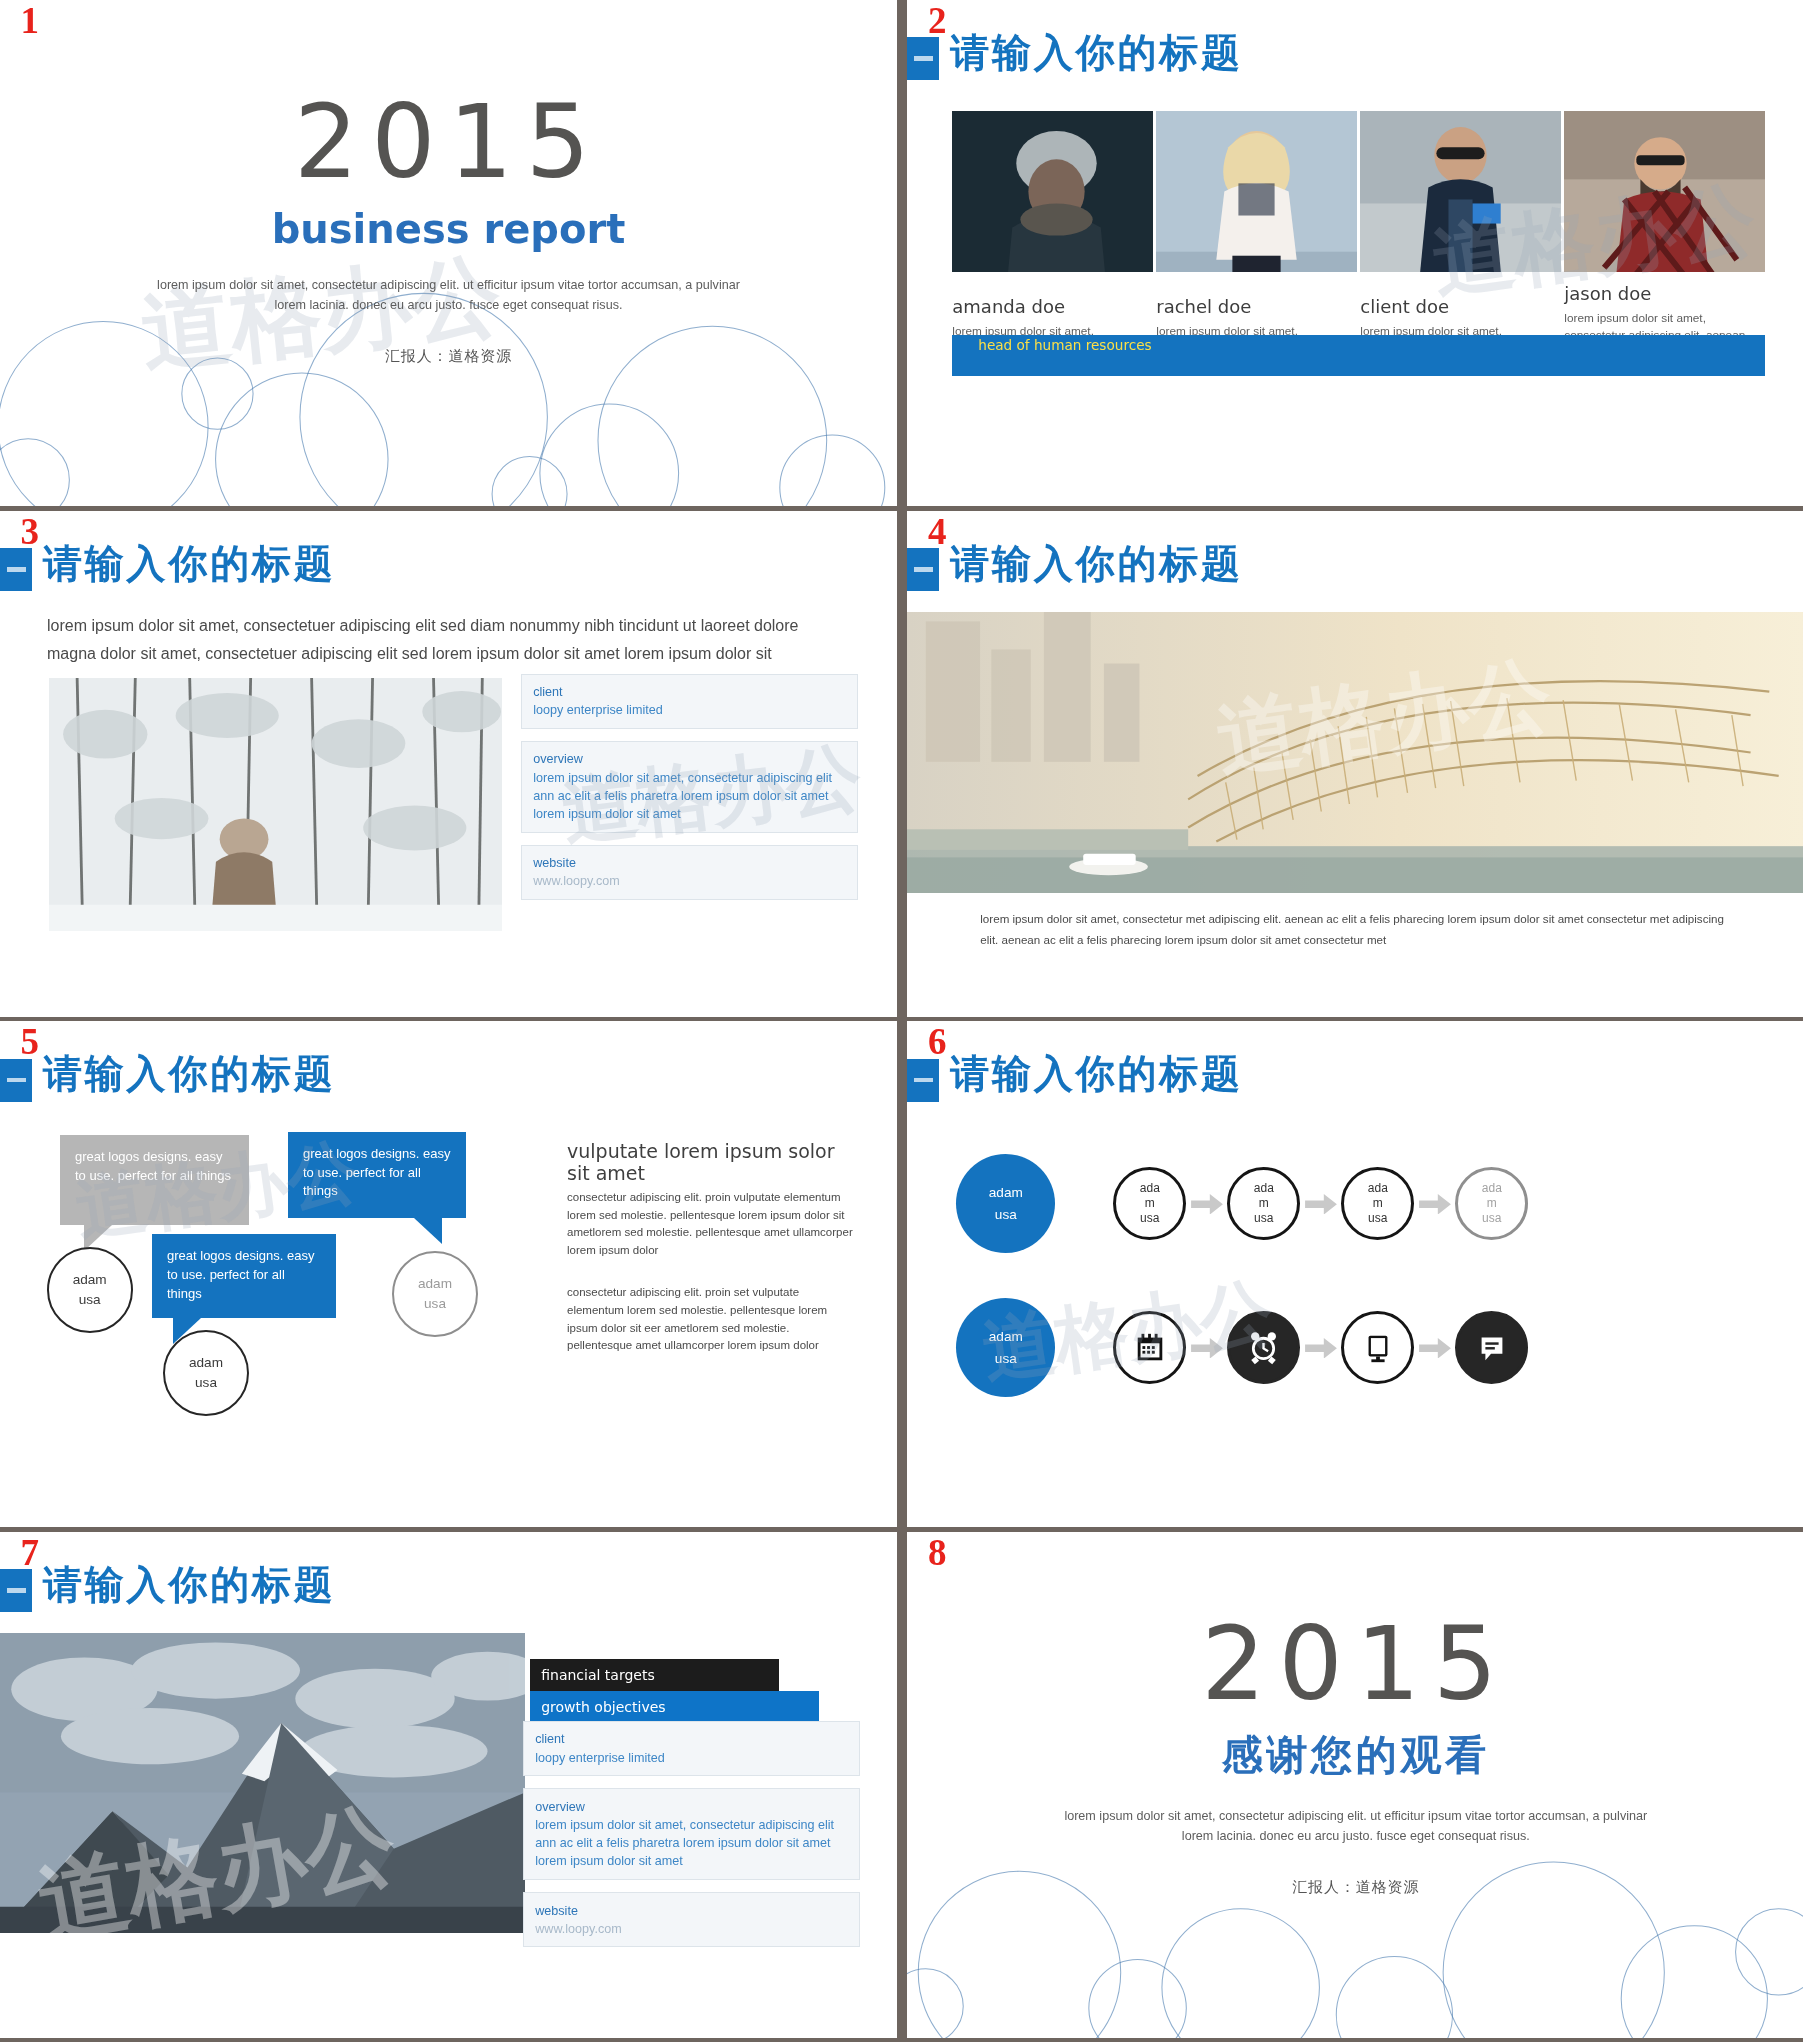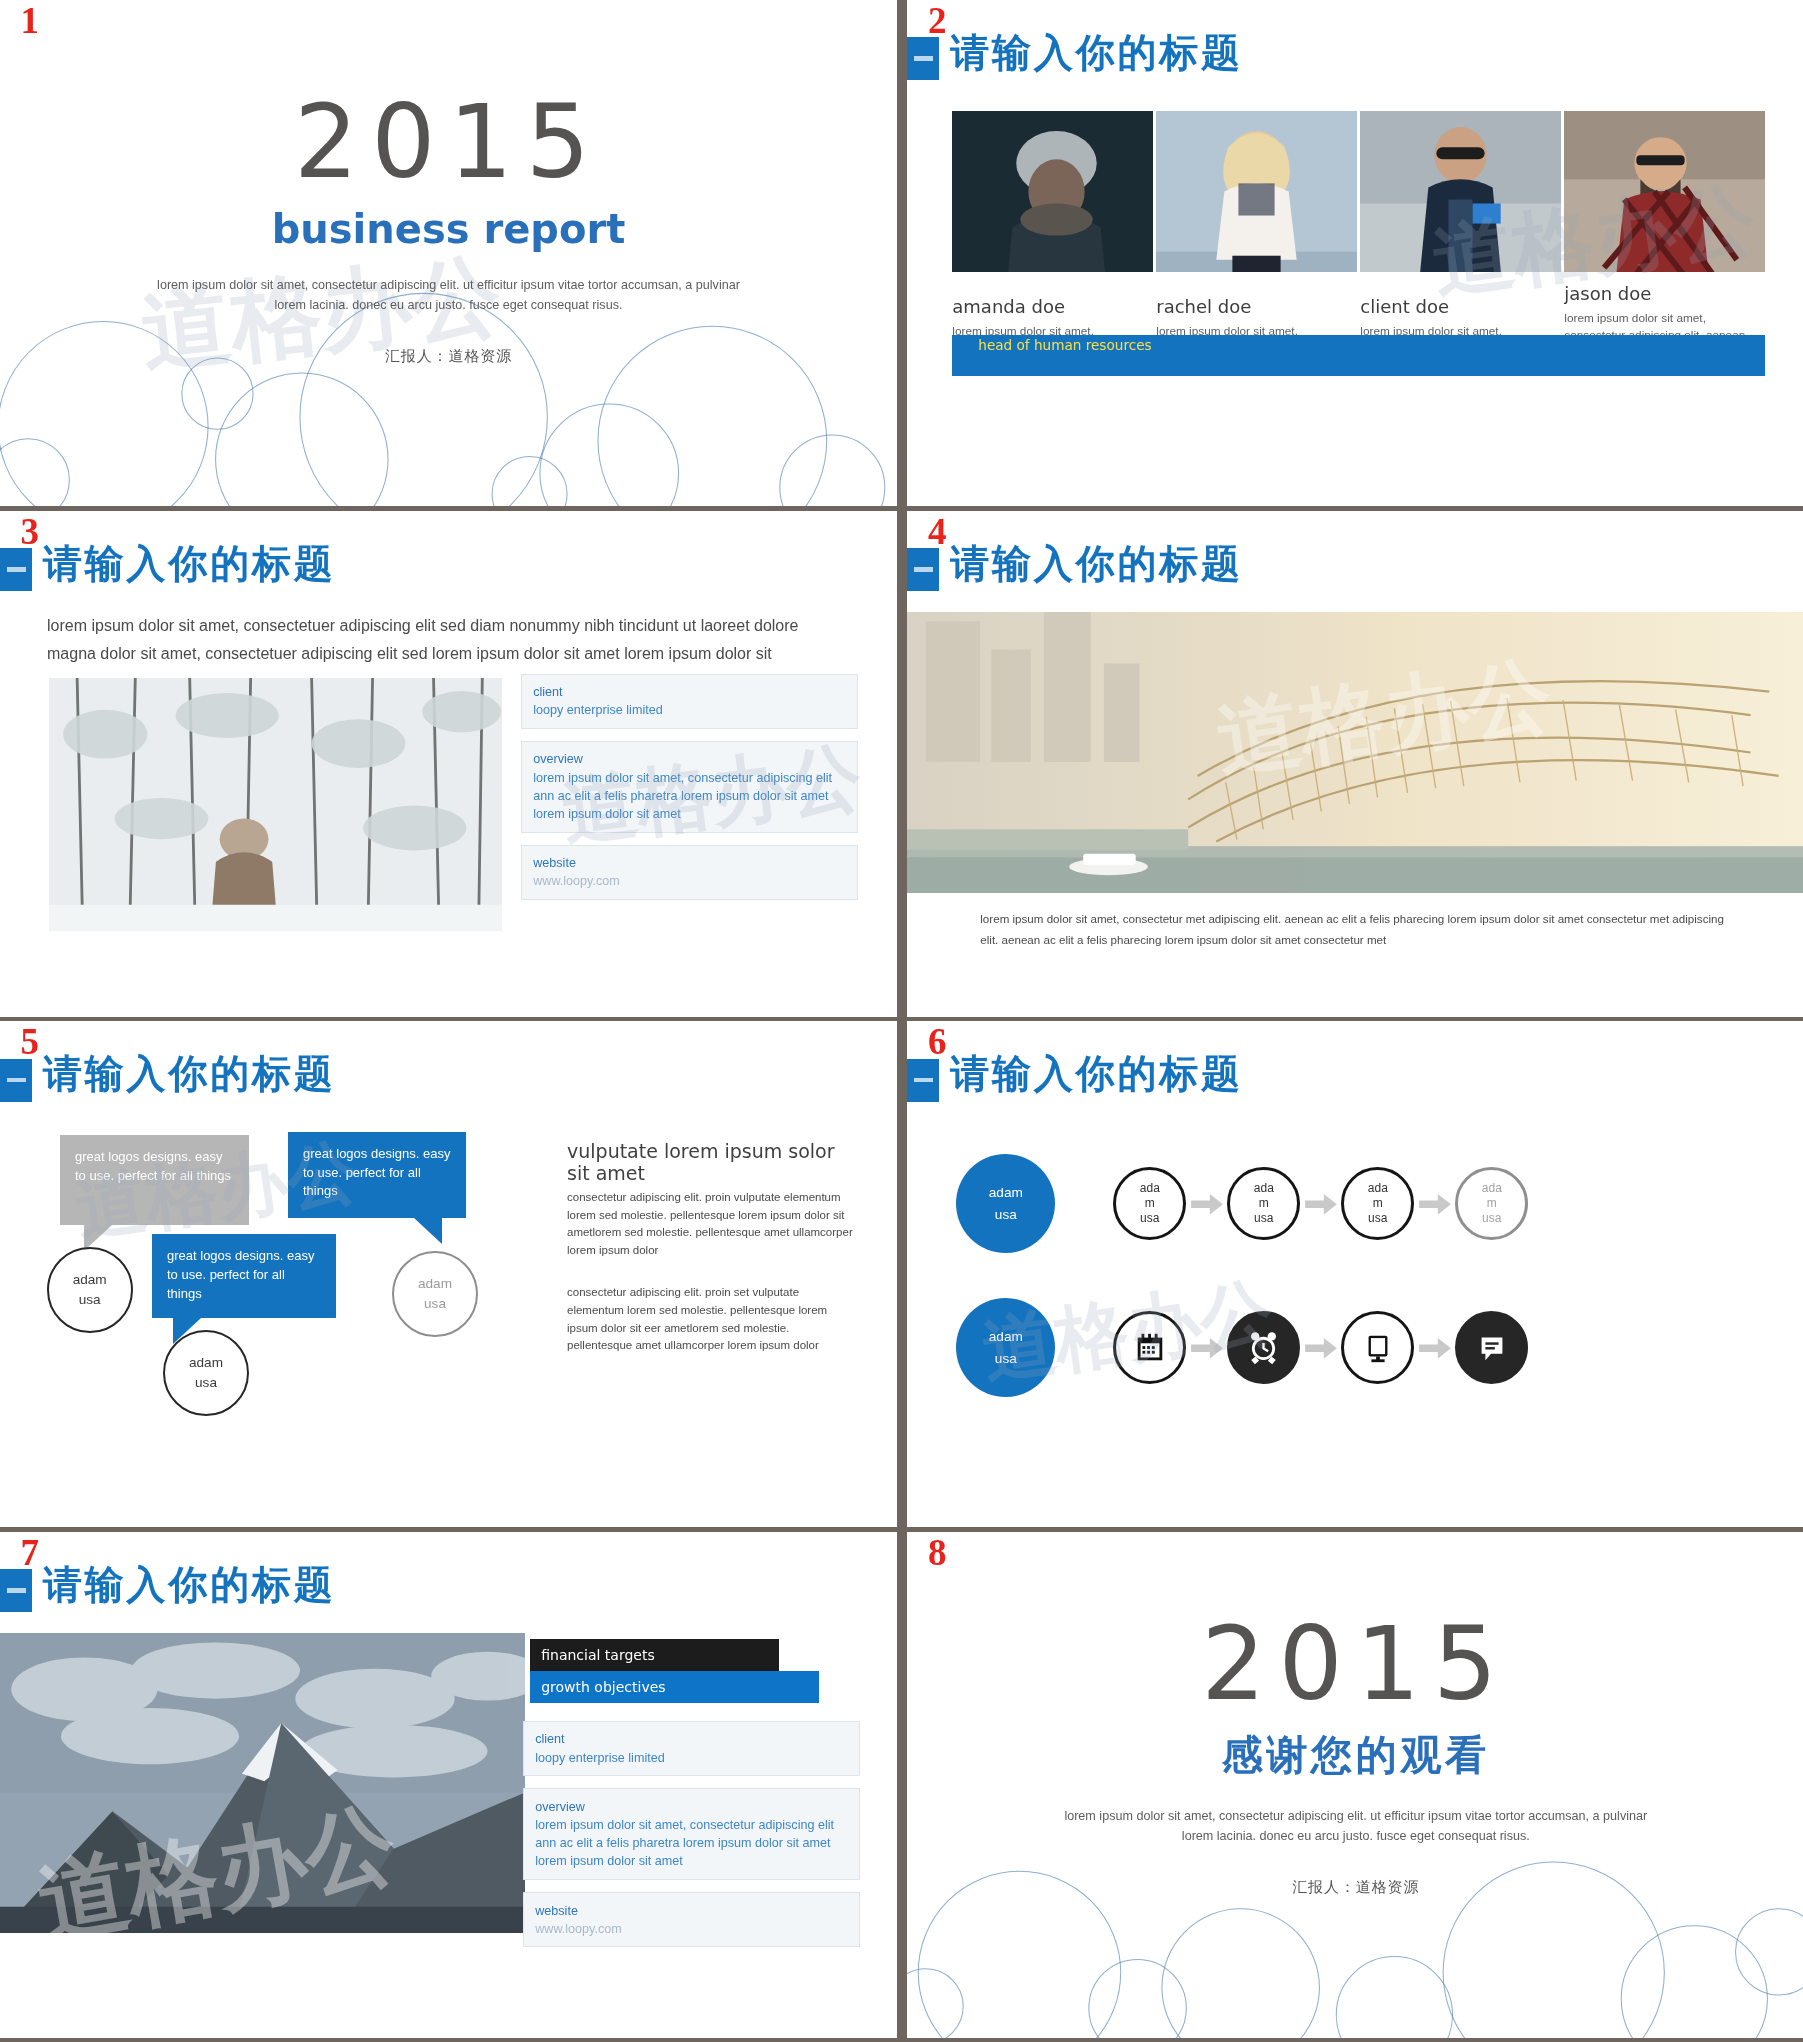--- a/index.html
+++ b/index.html
@@ -590,21 +590,21 @@
         </g>
         <path d="M0 320 L120 190 L200 250 L300 96 L420 230 L560 170 L560 320 Z" fill="#4f5a63"></path>
         <path d="M300 96 L258 150 L282 158 L310 136 L336 164 L360 146 Z" fill="#eef2f5"></path>
         <path d="M120 190 L96 226 L118 232 L140 214 Z" fill="#dde4e9"></path>
         <path d="M0 320 L120 190 L180 258 L120 320 Z" fill="#3f4950"></path>
         <path d="M300 96 L420 230 L360 320 L250 320 Z" fill="#5a6670"></path>
         <rect x="0" y="292" width="560" height="28" fill="#39424a"></rect>
       </svg>
     </div>
 
-    <div style="position:absolute;left:530px;top:107px;">
+    <div style="position:absolute;left:530px;top:127px;">
       <div class="tag dark">financial targets</div>
       <div class="tag blue">growth objectives</div>
     </div>
 
     <div class="panels" style="right:37px;top:189px;width:337px;">
       <div class="panel">
         <div class="lbl">client</div>
         <div class="val">loopy enterprise limited</div>
       </div>
       <div class="panel">

